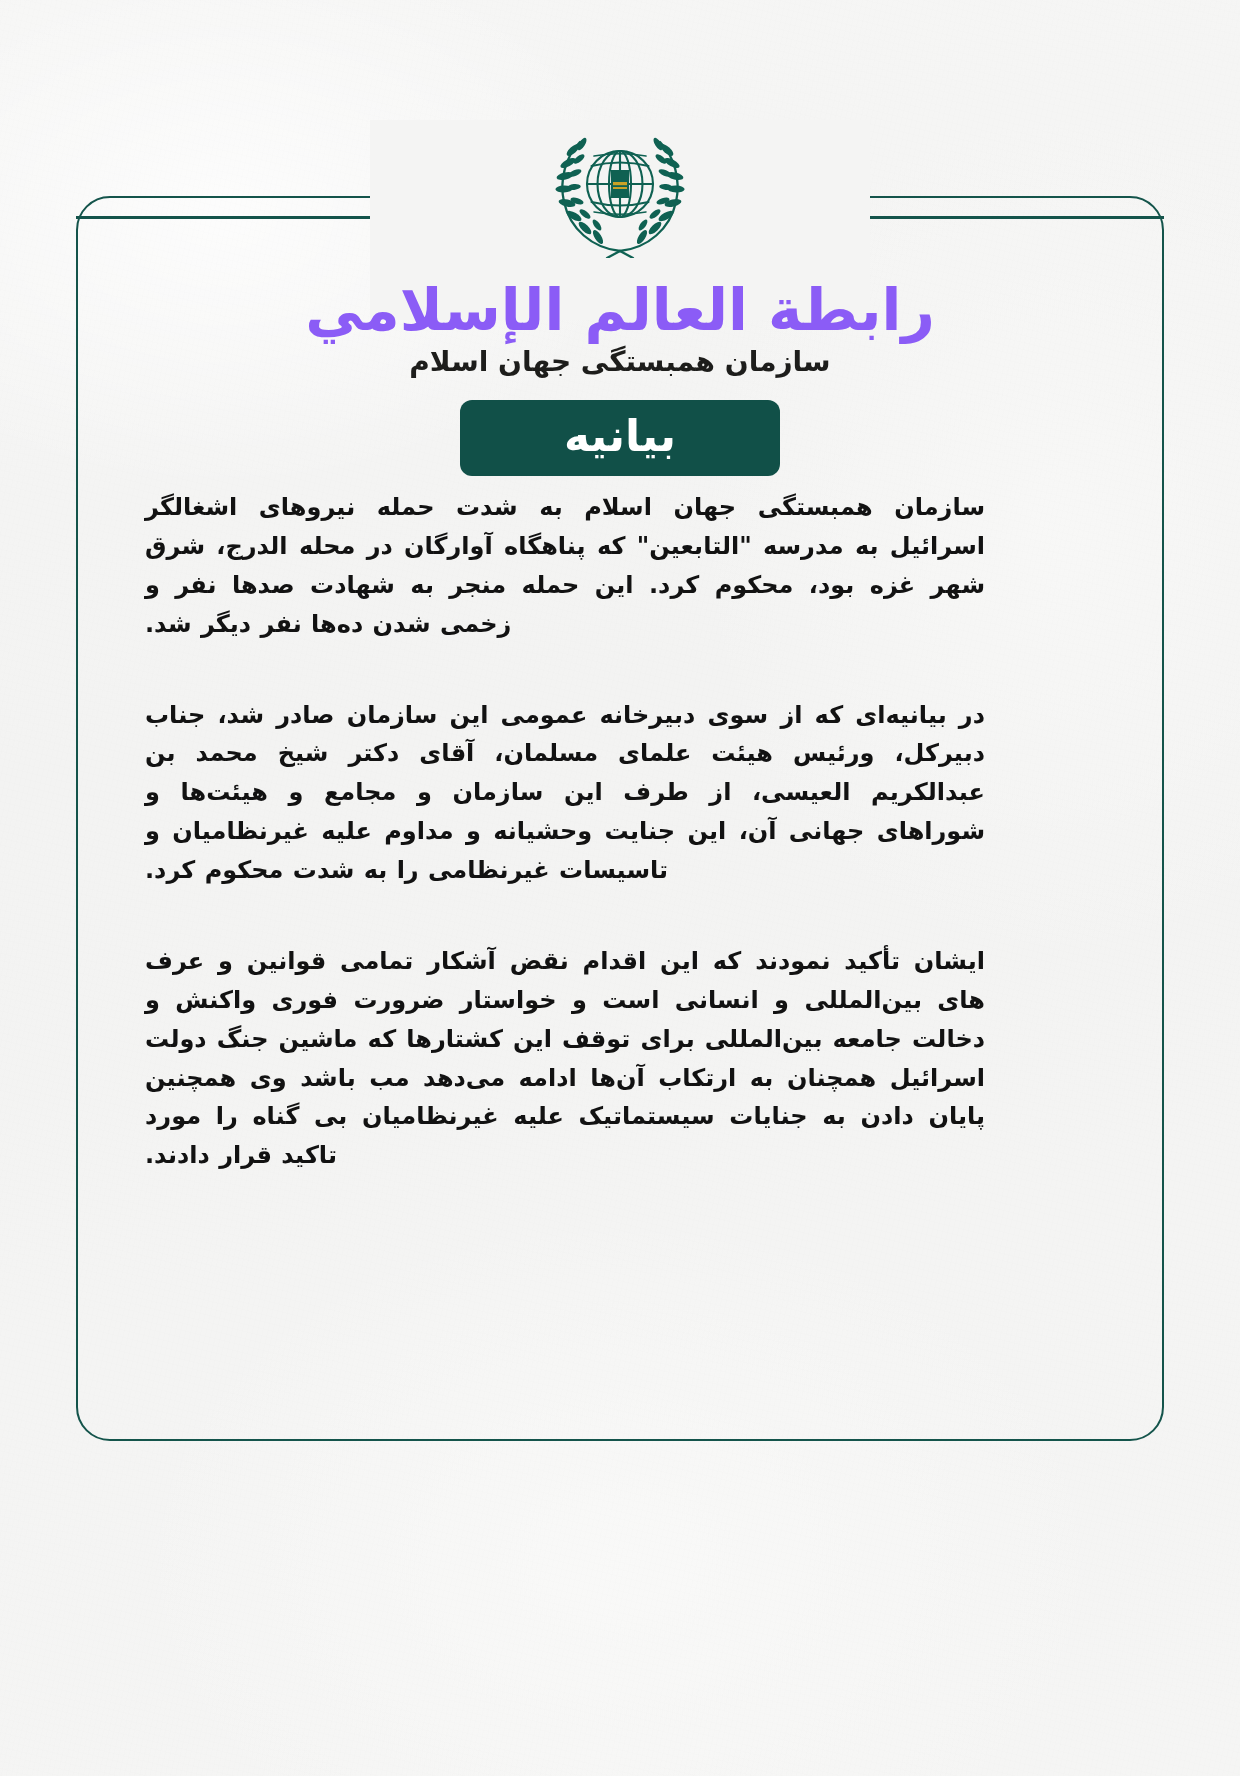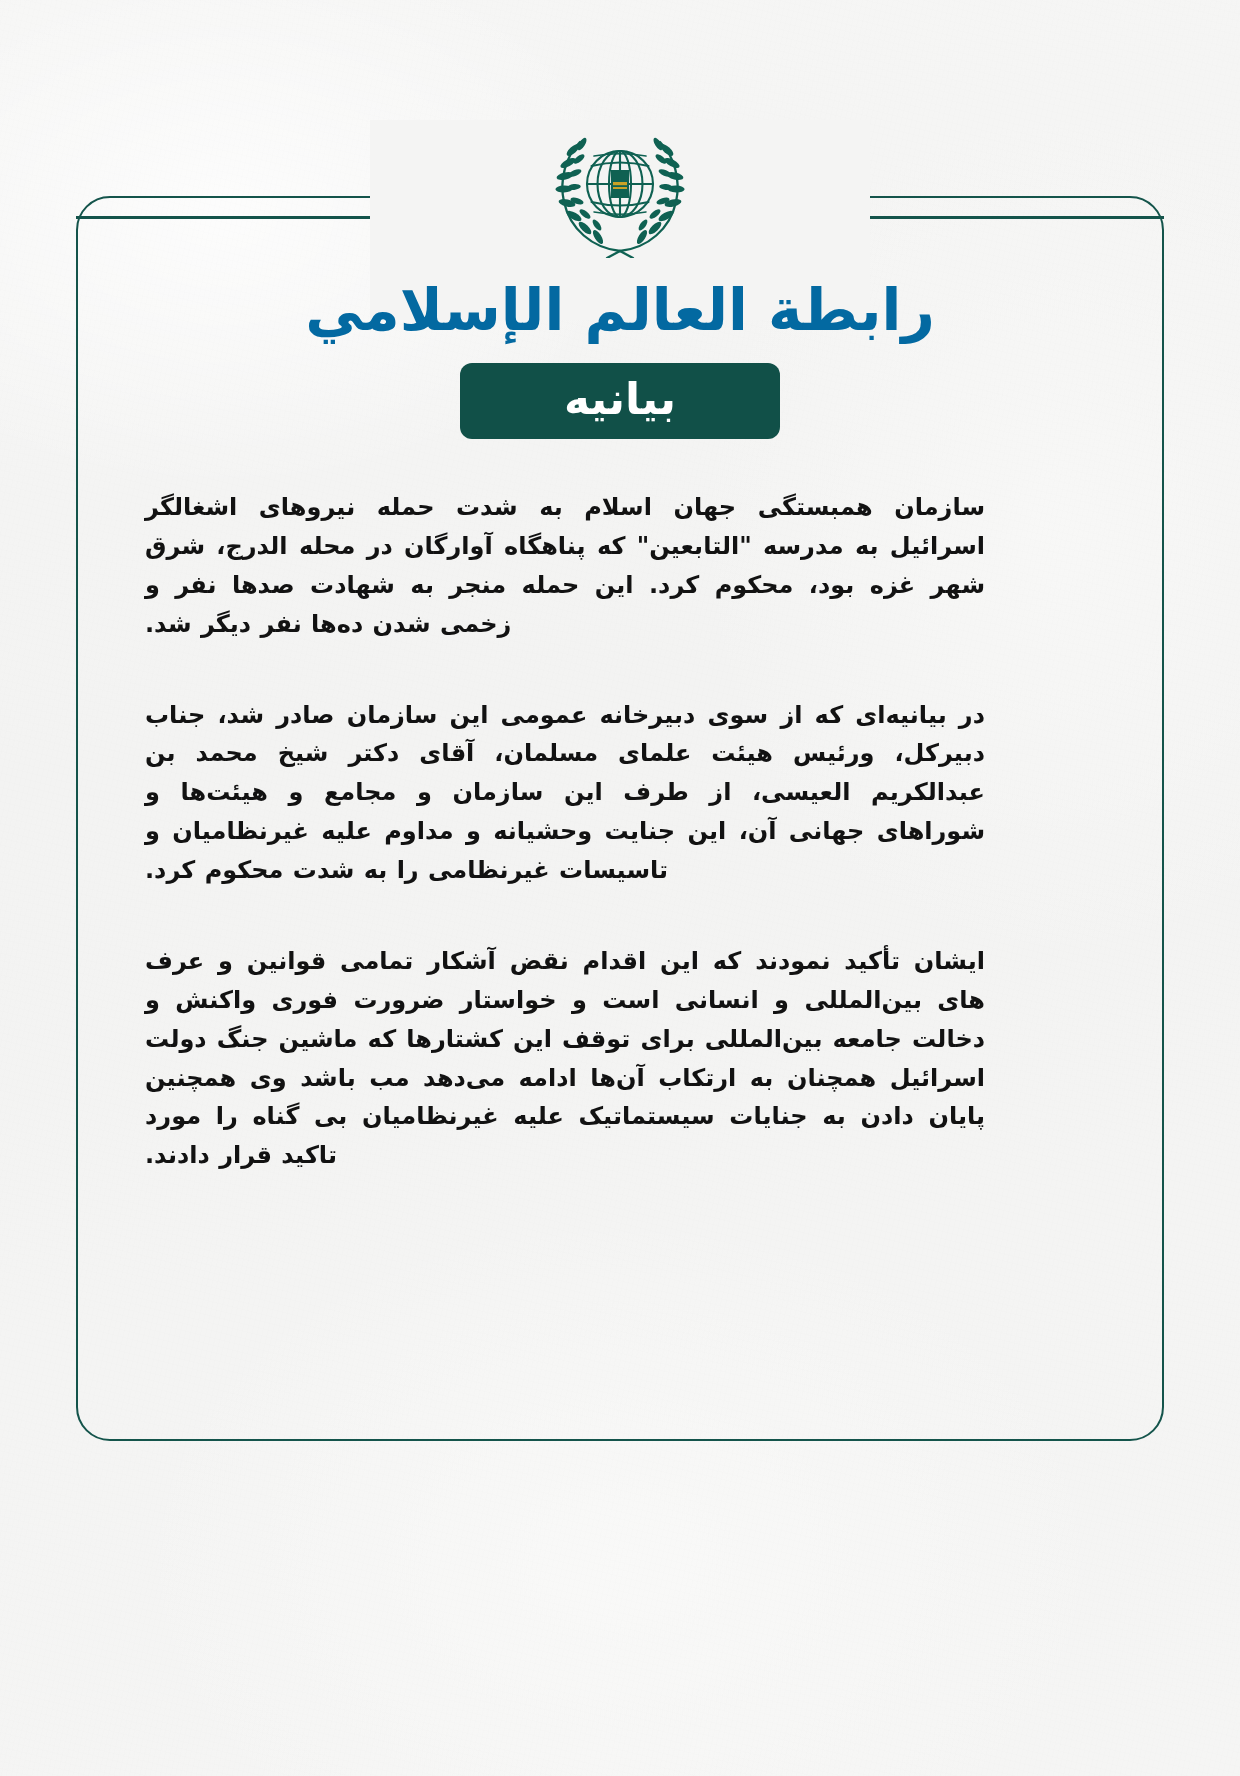--- a/index.html
+++ b/index.html
@@ -86,21 +86,21 @@
     align-items: center;
   }
   .emblem { width: 176px; height: 132px; display: block; }
 
   .org-title-ar {
     margin-top: 22px;
     font-family: "DejaVu Sans", sans-serif;
     font-size: 58px;
     line-height: 1.05;
     font-weight: 700;
-    color: #0369a1;
+    color: #8b5cf6;
     letter-spacing: -1px;
     direction: rtl;
     white-space: nowrap;
   }
   .org-title-fa {
     margin-top: 4px;
     font-size: 28px;
     font-weight: 700;
     color: #1d1d1b;
     direction: rtl;
@@ -228,20 +228,21 @@
     </g>
 
     <g stroke="#0f6152" stroke-width="2.3" fill="none" stroke-linecap="round">
       <path d="M88 125 L 75 132"></path>
       <path d="M88 125 L 101 132"></path>
     </g>
   </svg>
 
   <div class="org-title-ar">رابطة العالم الإسلامي</div>
 
+  <div class="org-title-fa">سازمان همبستگی جهان اسلام</div>
 
   <div class="badge">بیانیه</div>
 </div>
 
 <div class="body-area">
 
 
   <p class="para">سازمان همبستگی جهان اسلام به شدت حمله نیروهای اشغالگر اسرائیل به مدرسه "التابعین" که پناهگاه آوارگان در محله الدرج، شرق شهر غزه بود، محکوم کرد. این حمله منجر به شهادت صدها نفر و زخمی شدن ده‌ها نفر دیگر شد.</p>
 
   <p class="para">در بیانیه‌ای که از سوی دبیرخانه عمومی این سازمان صادر شد، جناب دبیرکل، ورئیس هیئت علمای مسلمان، آقای دکتر شیخ  محمد بن عبدالکریم العیسی، از طرف این سازمان و مجامع و هیئت‌ها و شوراهای جهانی آن، این جنایت وحشیانه و مداوم علیه غیرنظامیان و تاسیسات غیرنظامی را به شدت محکوم کرد.</p>

